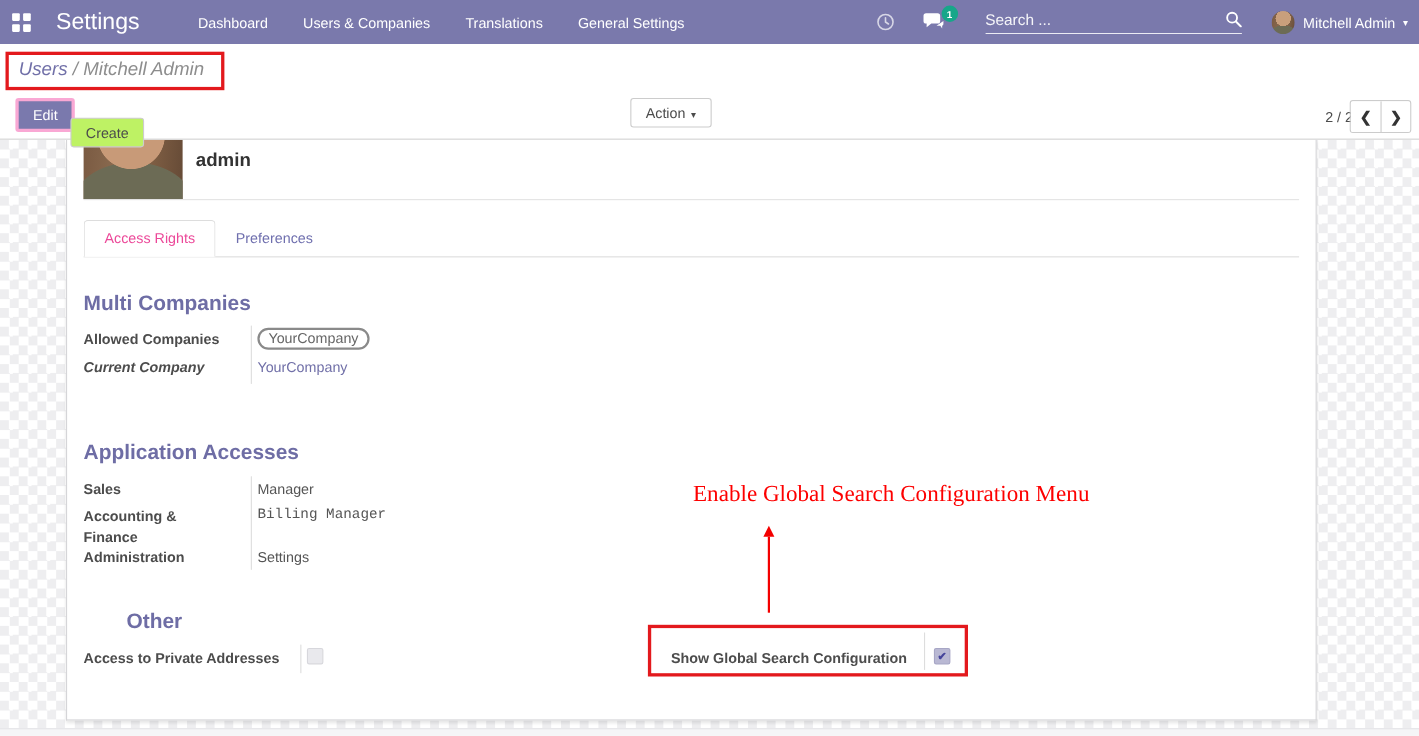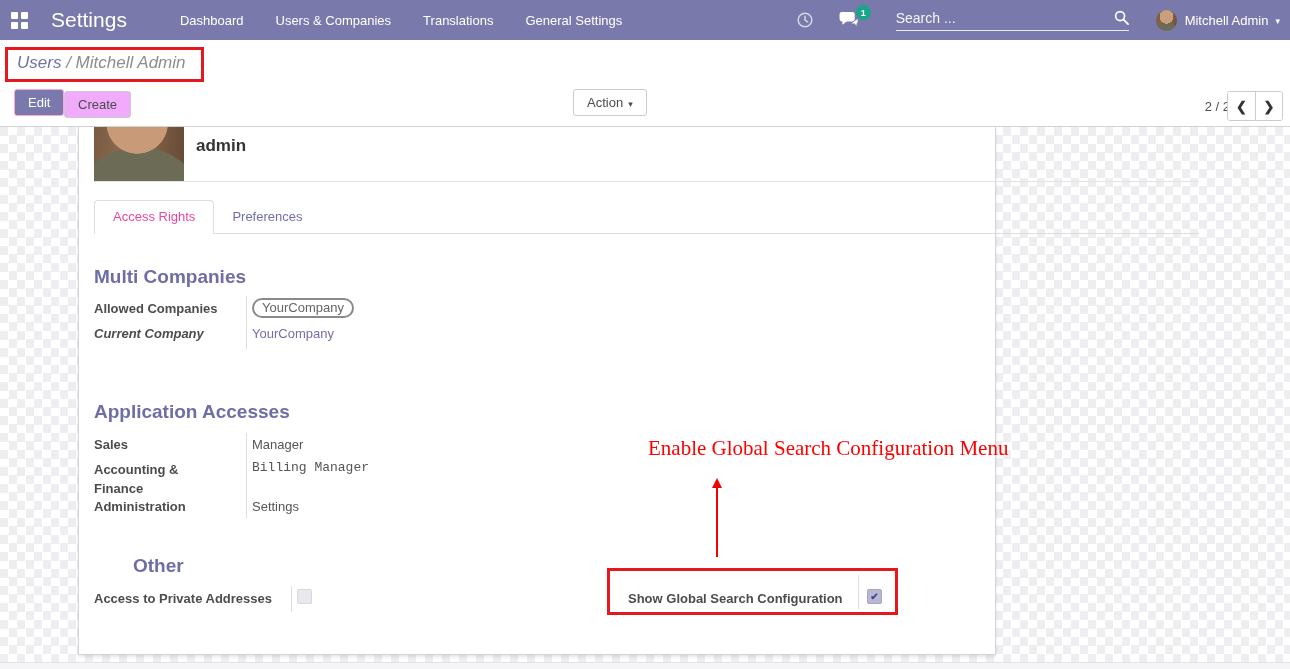--- a/index.html
+++ b/index.html
@@ -32,36 +32,36 @@
   
   .crumb-bar { position:absolute; top:40px; left:0; right:0; height:46px; background:#fff; z-index:20; }
   .crumb-box { position:absolute; left:5px; top:7px; border:3px solid #e3191d; padding:3px 15px 6px 9px; background:#fff;font-style:italic; }
   .crumb { font-size:17px; white-space:nowrap; }
   .crumb-parent { color:#7170a8; cursor:pointer; }
   .crumb-sep, .crumb-current { color:#8d8d8d; }
 
   
   .control-bar { position:absolute; top:86px; left:0; right:0; height:41px; background:#fff; border-bottom:1px solid #d2d2d2; z-index:20; }
   .btn { font-size:13px; border-radius:3px; padding:5px 13px; cursor:pointer; font-family:"Liberation Sans", sans-serif; }
-  .btn-edit { position:absolute; left:14px; top:3px; background:#7a79ad; border:1px solid #f9a8d4; color:#fff; }
-  .btn-create { position:absolute; left:64px; top:5px; background:#f0abfc; border:1px solid #ccc; color:#4c4c4c; }
+  .btn-edit { position:absolute; left:14px; top:3px; background:#7a79ad; border:3px solid #f9a8d4; color:#fff; }
+  .btn-create { position:absolute; left:64px; top:21px; background:#bef264; border:1px solid #ccc; color:#4c4c4c; }
   .btn-action { position:absolute; left:573px; top:3px; background:#fff; border:1px solid #ccc; color:#4c4c4c; }
   .btn-action .caret { font-size:9px; margin-left:5px; }
   .pager-text { position:absolute; right:60px; top:13px; font-size:13px; color:#4c4c4c;margin-left:23px; }
   .pager-btns { position:absolute; right:7px; top:5px; display:flex; border:1px solid #ccc; border-radius:3px; overflow:hidden; }
   .pager-btn { width:27px; height:28px; background:#fff; border:none; cursor:pointer; font-size:13px; font-weight:bold; color:#333; display:flex; align-items:center; justify-content:center; }
   .pager-btn + .pager-btn { border-left:1px solid #ccc; }
 
   
   .main { position:absolute; top:127px; left:0; right:0; bottom:7px;
     background:#f4f4f6;
     background-image:repeating-conic-gradient(#ffffff 0% 25%, #eeeef0 0% 50%);
     background-size:17px 17px; }
   .bottom-strip { position:absolute; left:0; right:0; bottom:0; height:7px; background:#f5f5f7; border-top:1px solid #e3e3e6; }
-  .sheet { position:absolute; left:78px; top:0; width:918px; height:528px; background:#fff; border:1px solid #d5d5d8; border-top:none; box-shadow:0 2px 3px rgba(0,0,0,.10); }
+  .sheet { position:absolute; left:60px; top:0; width:1137px; height:528px; background:#fff; border:1px solid #d5d5d8; border-top:none; box-shadow:0 2px 3px rgba(0,0,0,.10); }
 
   .user-photo { position:absolute; left:15px; top:0; width:90px; height:54px;
     background: radial-gradient(circle 31px at 48% -4px, #c89a78 98%, rgba(0,0,0,0) 100%),
                 radial-gradient(ellipse 55px 38px at 50% 108%, #6c6b55 98%, rgba(0,0,0,0) 100%),
                 linear-gradient(95deg,#7a5a42,#8d6e52 40%,#7c5c42 70%,#654a36); }
   .form-title { position:absolute; left:117px; top:9px; font-size:17px; font-weight:bold; color:#333; }
   .title-hr { position:absolute; left:15px; top:54px; width:1105px; border-top:1px solid #e3e3e3; }
 
   .tabs { position:absolute; left:15px; top:73px; width:1105px; display:flex; border-bottom:1px solid #ddd; align-items:flex-end; }
   .tab { font-size:13px; padding:8px 18px 9px; cursor:pointer; }

